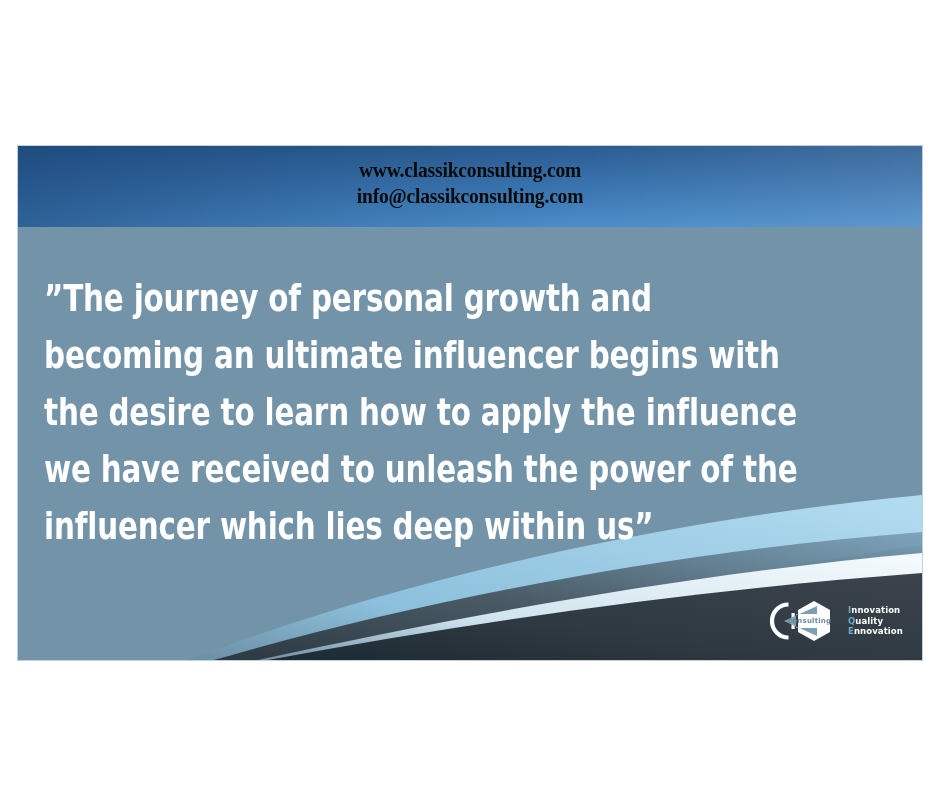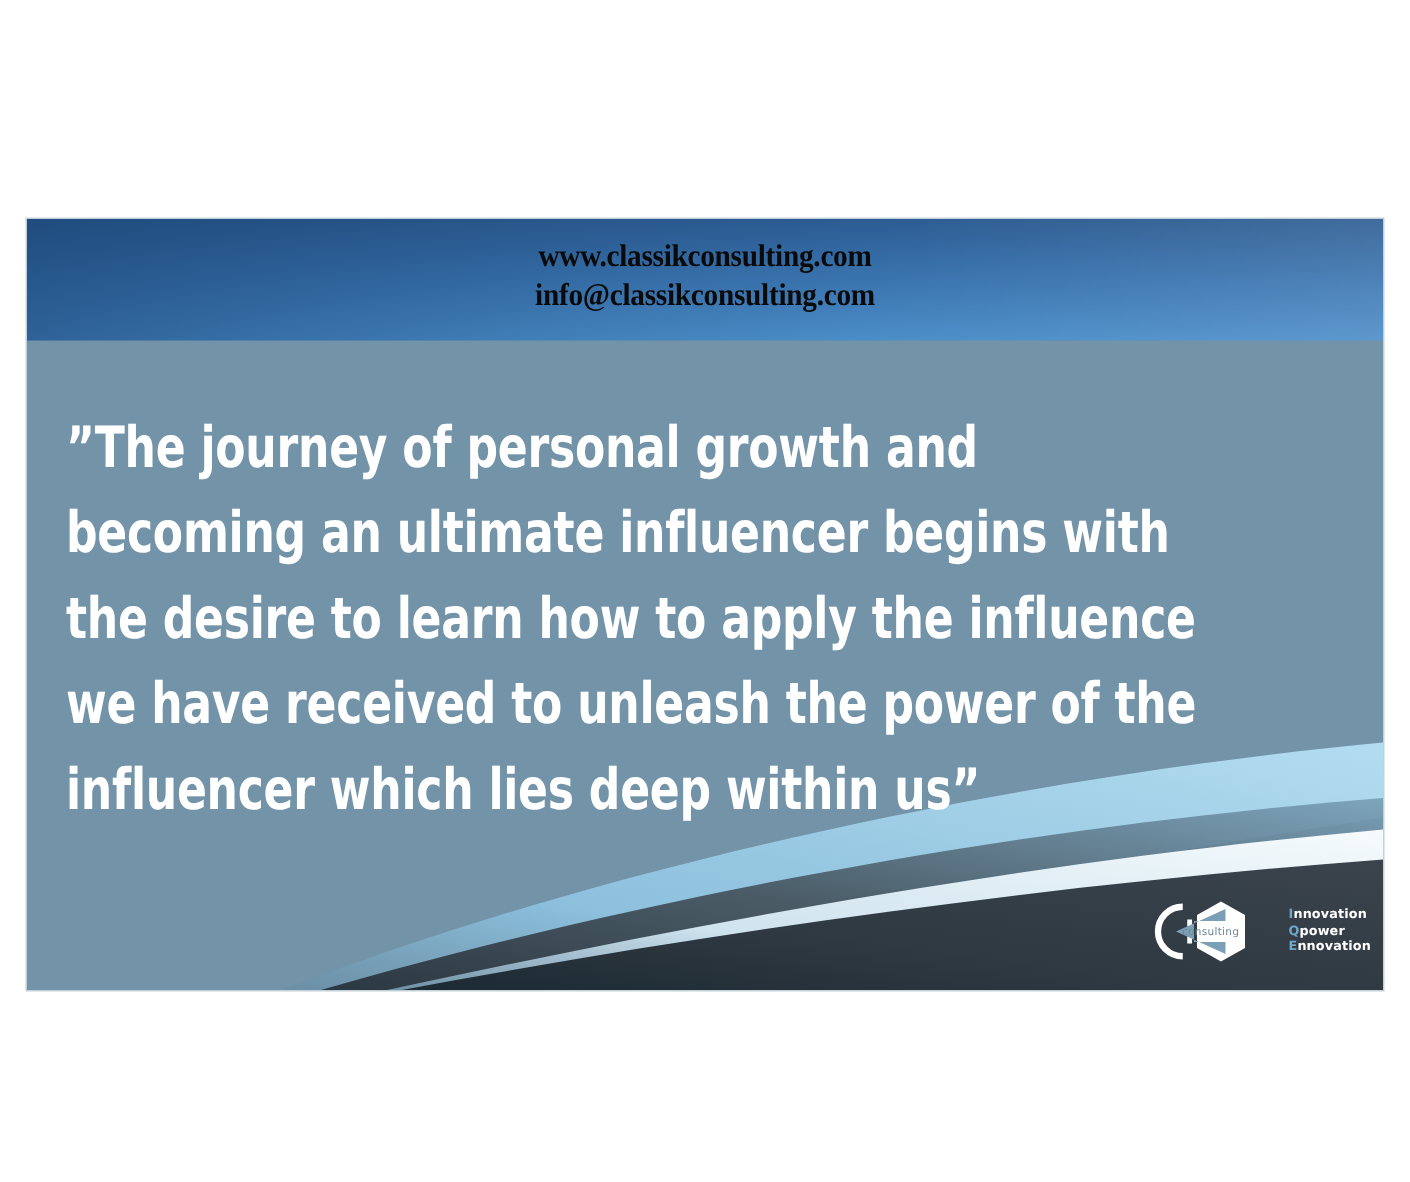--- a/index.html
+++ b/index.html
@@ -108,21 +108,21 @@
     display: flex;
     align-items: center;
   }
   #logo-mark {
     position: relative;
     width: 82px;
     height: 52px;
     flex: 0 0 auto;
   }
   #logo-tagline {
-    margin-left: 15px;
+    margin-left: 4px;
     display: flex;
     flex-direction: column;
     justify-content: flex-end;
     line-height: 1.28;
   }
   .tag-line {
     font-family: "DejaVu Sans", "Liberation Sans", sans-serif;
     font-size: 8.5px;
     font-weight: bold;
     color: #ffffff;
@@ -132,21 +132,21 @@
   .tag-line .cap {
     color: #6fa8c9;
   }
   #logo-word {
     position: absolute;
     left: 26px;
     top: 50%;
     transform: translateY(-50%);
     font-family: "DejaVu Sans", "Liberation Sans", sans-serif;
     font-size: 7px;
-    font-weight: normal;
+    font-weight: bold;
     color: #6d8897;
     letter-spacing: 0.2px;
     white-space: nowrap;
     z-index: 3;
   }
 </style>
 </head>
 <body>
 
 <div id="stage">
@@ -212,20 +212,20 @@
 
           <polygon points="52,6 68,15 68,37 52,46 36,37 36,15" fill="#ffffff"></polygon>
 
           <polygon points="55,11 55,19 34,19 34,33 55,33 55,41 22,26" fill="#7ba0b6"></polygon>
         </svg>
         <span id="logo-word">consulting</span>
       </div>
 
       <div id="logo-tagline">
         <div class="tag-line"><span class="cap">I</span><span>nnovation</span></div>
-        <div class="tag-line"><span class="cap">Q</span><span>power</span></div>
+        <div class="tag-line"><span class="cap">Q</span><span>uality</span></div>
         <div class="tag-line"><span class="cap">E</span><span>nnovation</span></div>
       </div>
 
     </div>
 
   </div>
 </div>
 
 </body></html>

